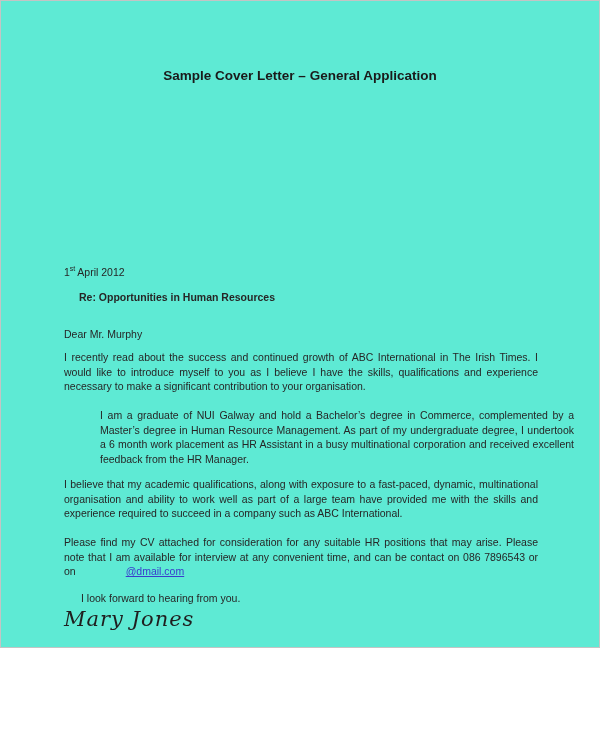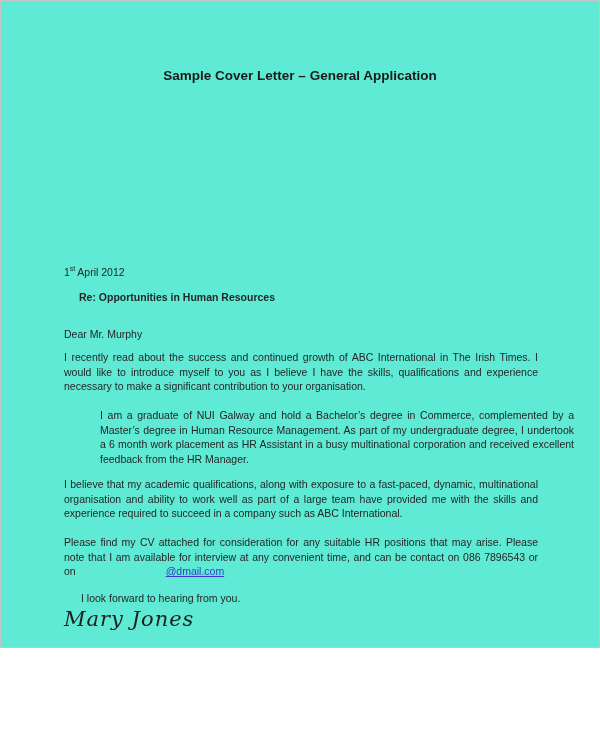--- a/index.html
+++ b/index.html
@@ -40,21 +40,20 @@
   }
   .p1 { top: 349px; }
   .p2 { top: 407px; margin-left: 36px; }
   .p3 { top: 476px; }
   .p4 { top: 534px; }
   .tab-gap { display: inline-block; width: 50px; }
   .email-link {
     color: #3a3ccc;
     text-decoration: underline;
     cursor: pointer;
-    margin-left: 40px;
   }
   .closing { position: absolute; left: 80px; top: 590px; }
   .sig-script {
     position: absolute;
     left: 63px;
     top: 611px;
     font-family: "DejaVu Serif", serif;
     font-style: italic;
     font-size: 21px;
     letter-spacing: 1px;

